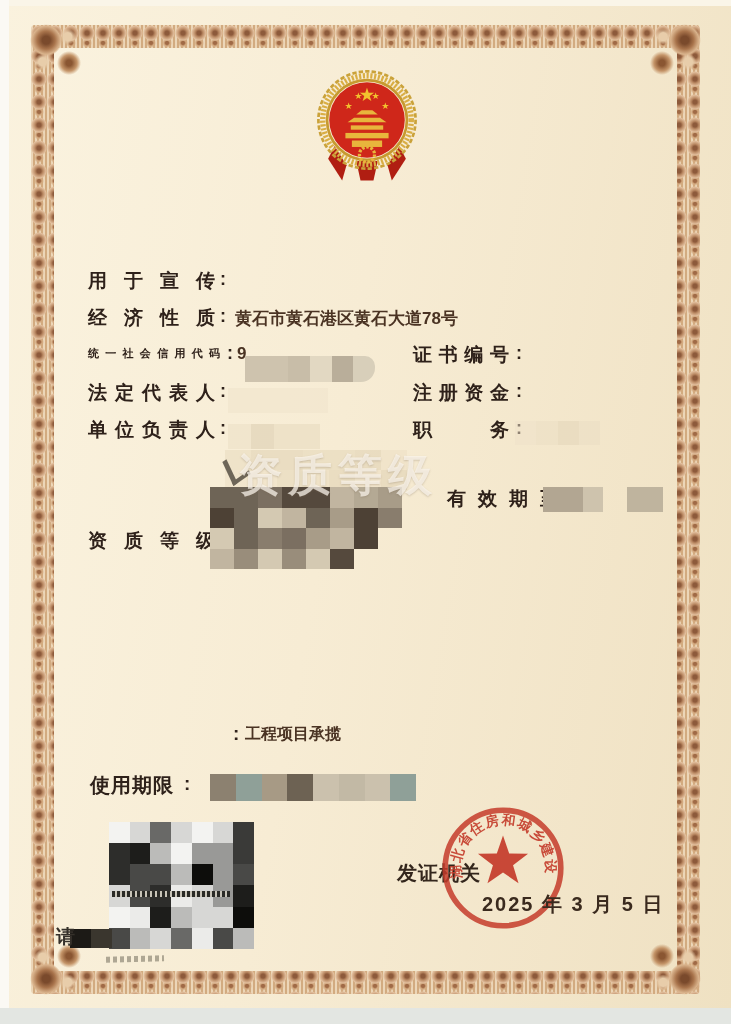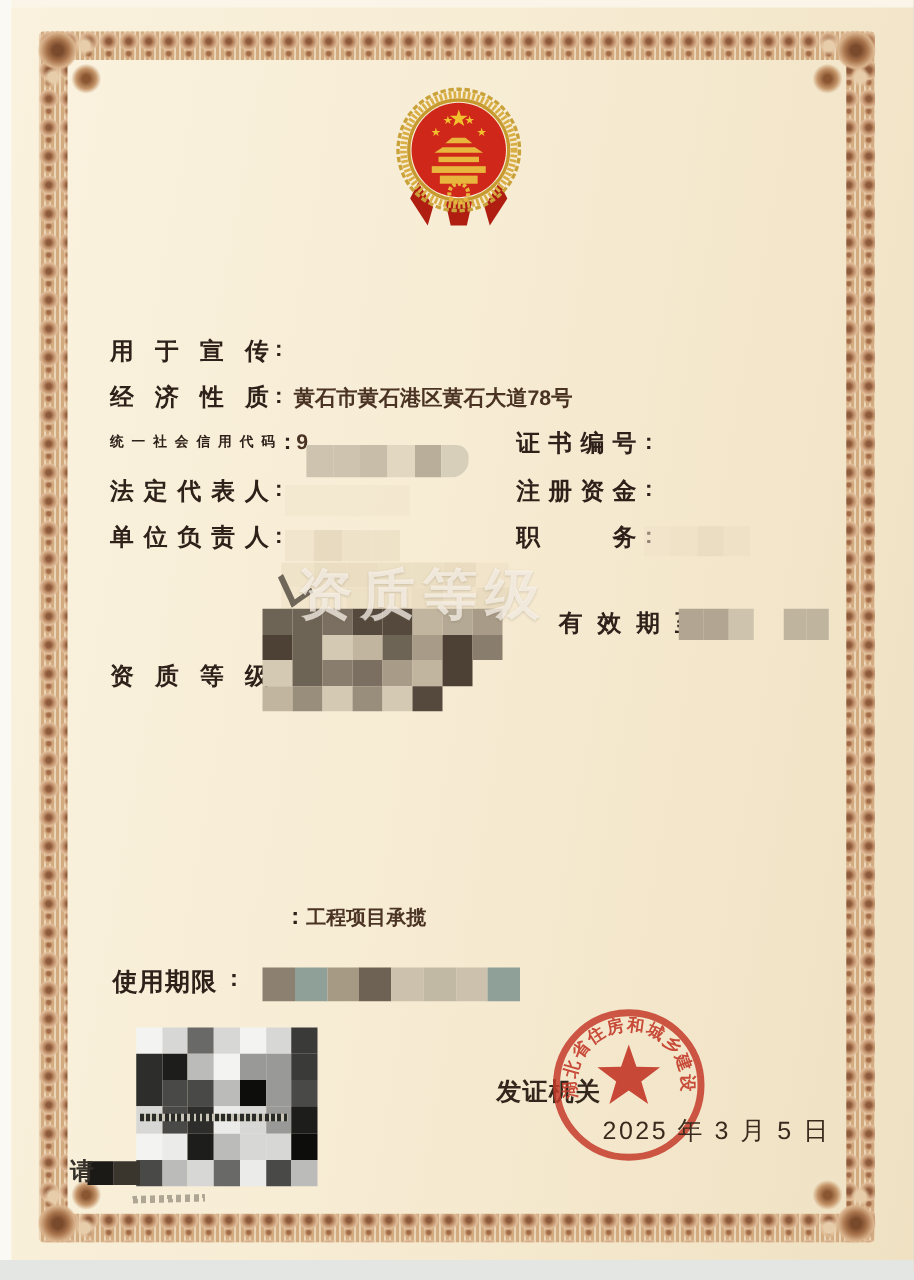--- a/index.html
+++ b/index.html
@@ -78,21 +78,21 @@
     transform:rotate(-35deg) skewX(-10deg);opacity:.8;}
 
   .usage-label{position:absolute;left:90px;top:722px;font-size:20px;font-weight:800;color:#2e211a;letter-spacing:1px;}
   .usage-sep{position:absolute;left:233px;top:723px;font-size:19px;font-weight:800;color:#2e211a;}
   .usage-val{position:absolute;left:245px;top:724px;font-size:16px;font-weight:600;color:#4a3323;}
   .period-label{position:absolute;left:90px;top:772px;font-size:20px;font-weight:800;color:#2e211a;letter-spacing:1px;}
   .period-sep{position:absolute;left:184px;top:773px;font-size:19px;font-weight:800;color:#2e211a;}
 
   .issuer-label{position:absolute;left:397px;top:860px;font-size:20px;font-weight:800;color:#33261c;letter-spacing:1px;}
   .seal{position:absolute;left:432px;top:797px;}
-  .issue-date{position:absolute;left:482px;top:891px;font-size:20px;font-weight:400;color:#3a2a1e;letter-spacing:2px;white-space:nowrap;z-index:5;}
+  .issue-date{position:absolute;left:482px;top:891px;font-size:20px;font-weight:700;color:#3a2a1e;letter-spacing:2px;white-space:nowrap;z-index:5;}
 
   .partial-char{position:absolute;left:56px;top:924px;font-size:19px;font-weight:700;color:#35302a;}
   .qr-noise{position:absolute;left:112px;top:891px;width:118px;height:6px;z-index:3;
     background:repeating-linear-gradient(90deg,#2a2a26 0 3px,#c8c4b8 3px 5px);}
   .scribble{position:absolute;left:106px;top:956px;width:58px;height:6px;opacity:.55;
     transform:rotate(-1.5deg);
     background:repeating-linear-gradient(90deg,rgba(90,85,70,.85) 0 4px,rgba(0,0,0,0) 4px 7px);}
 </style>
 </head>
 <body>

